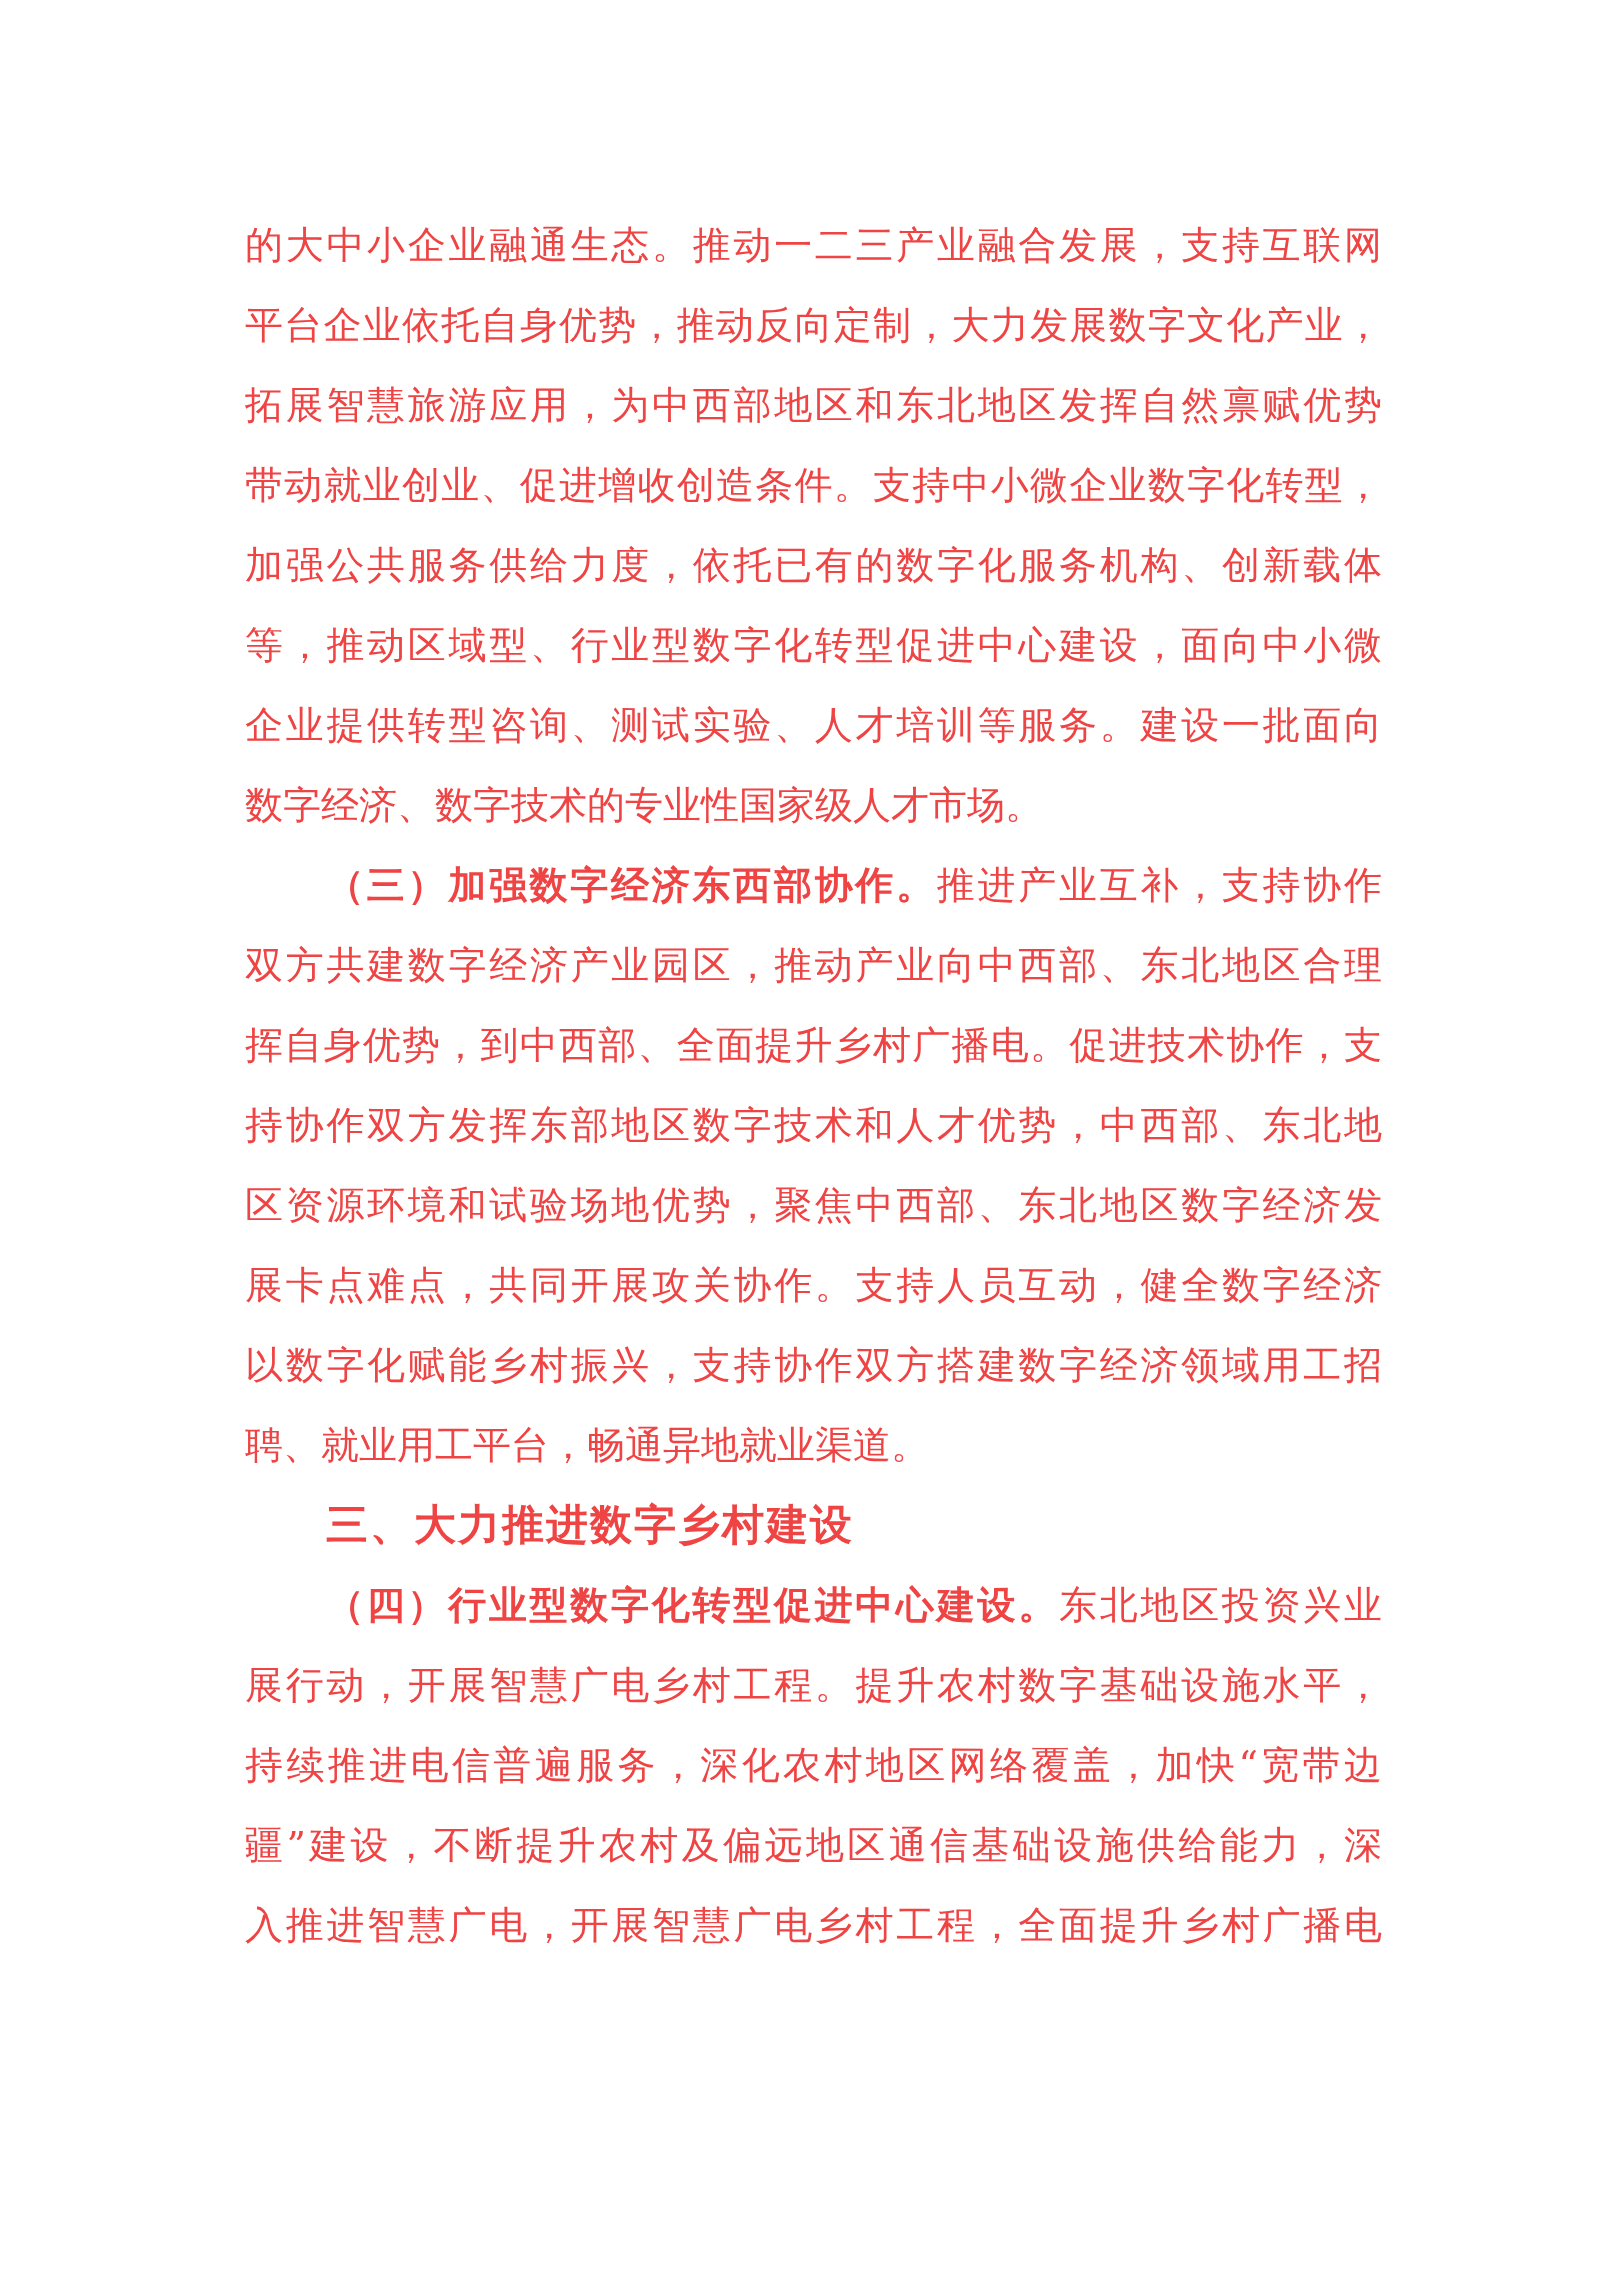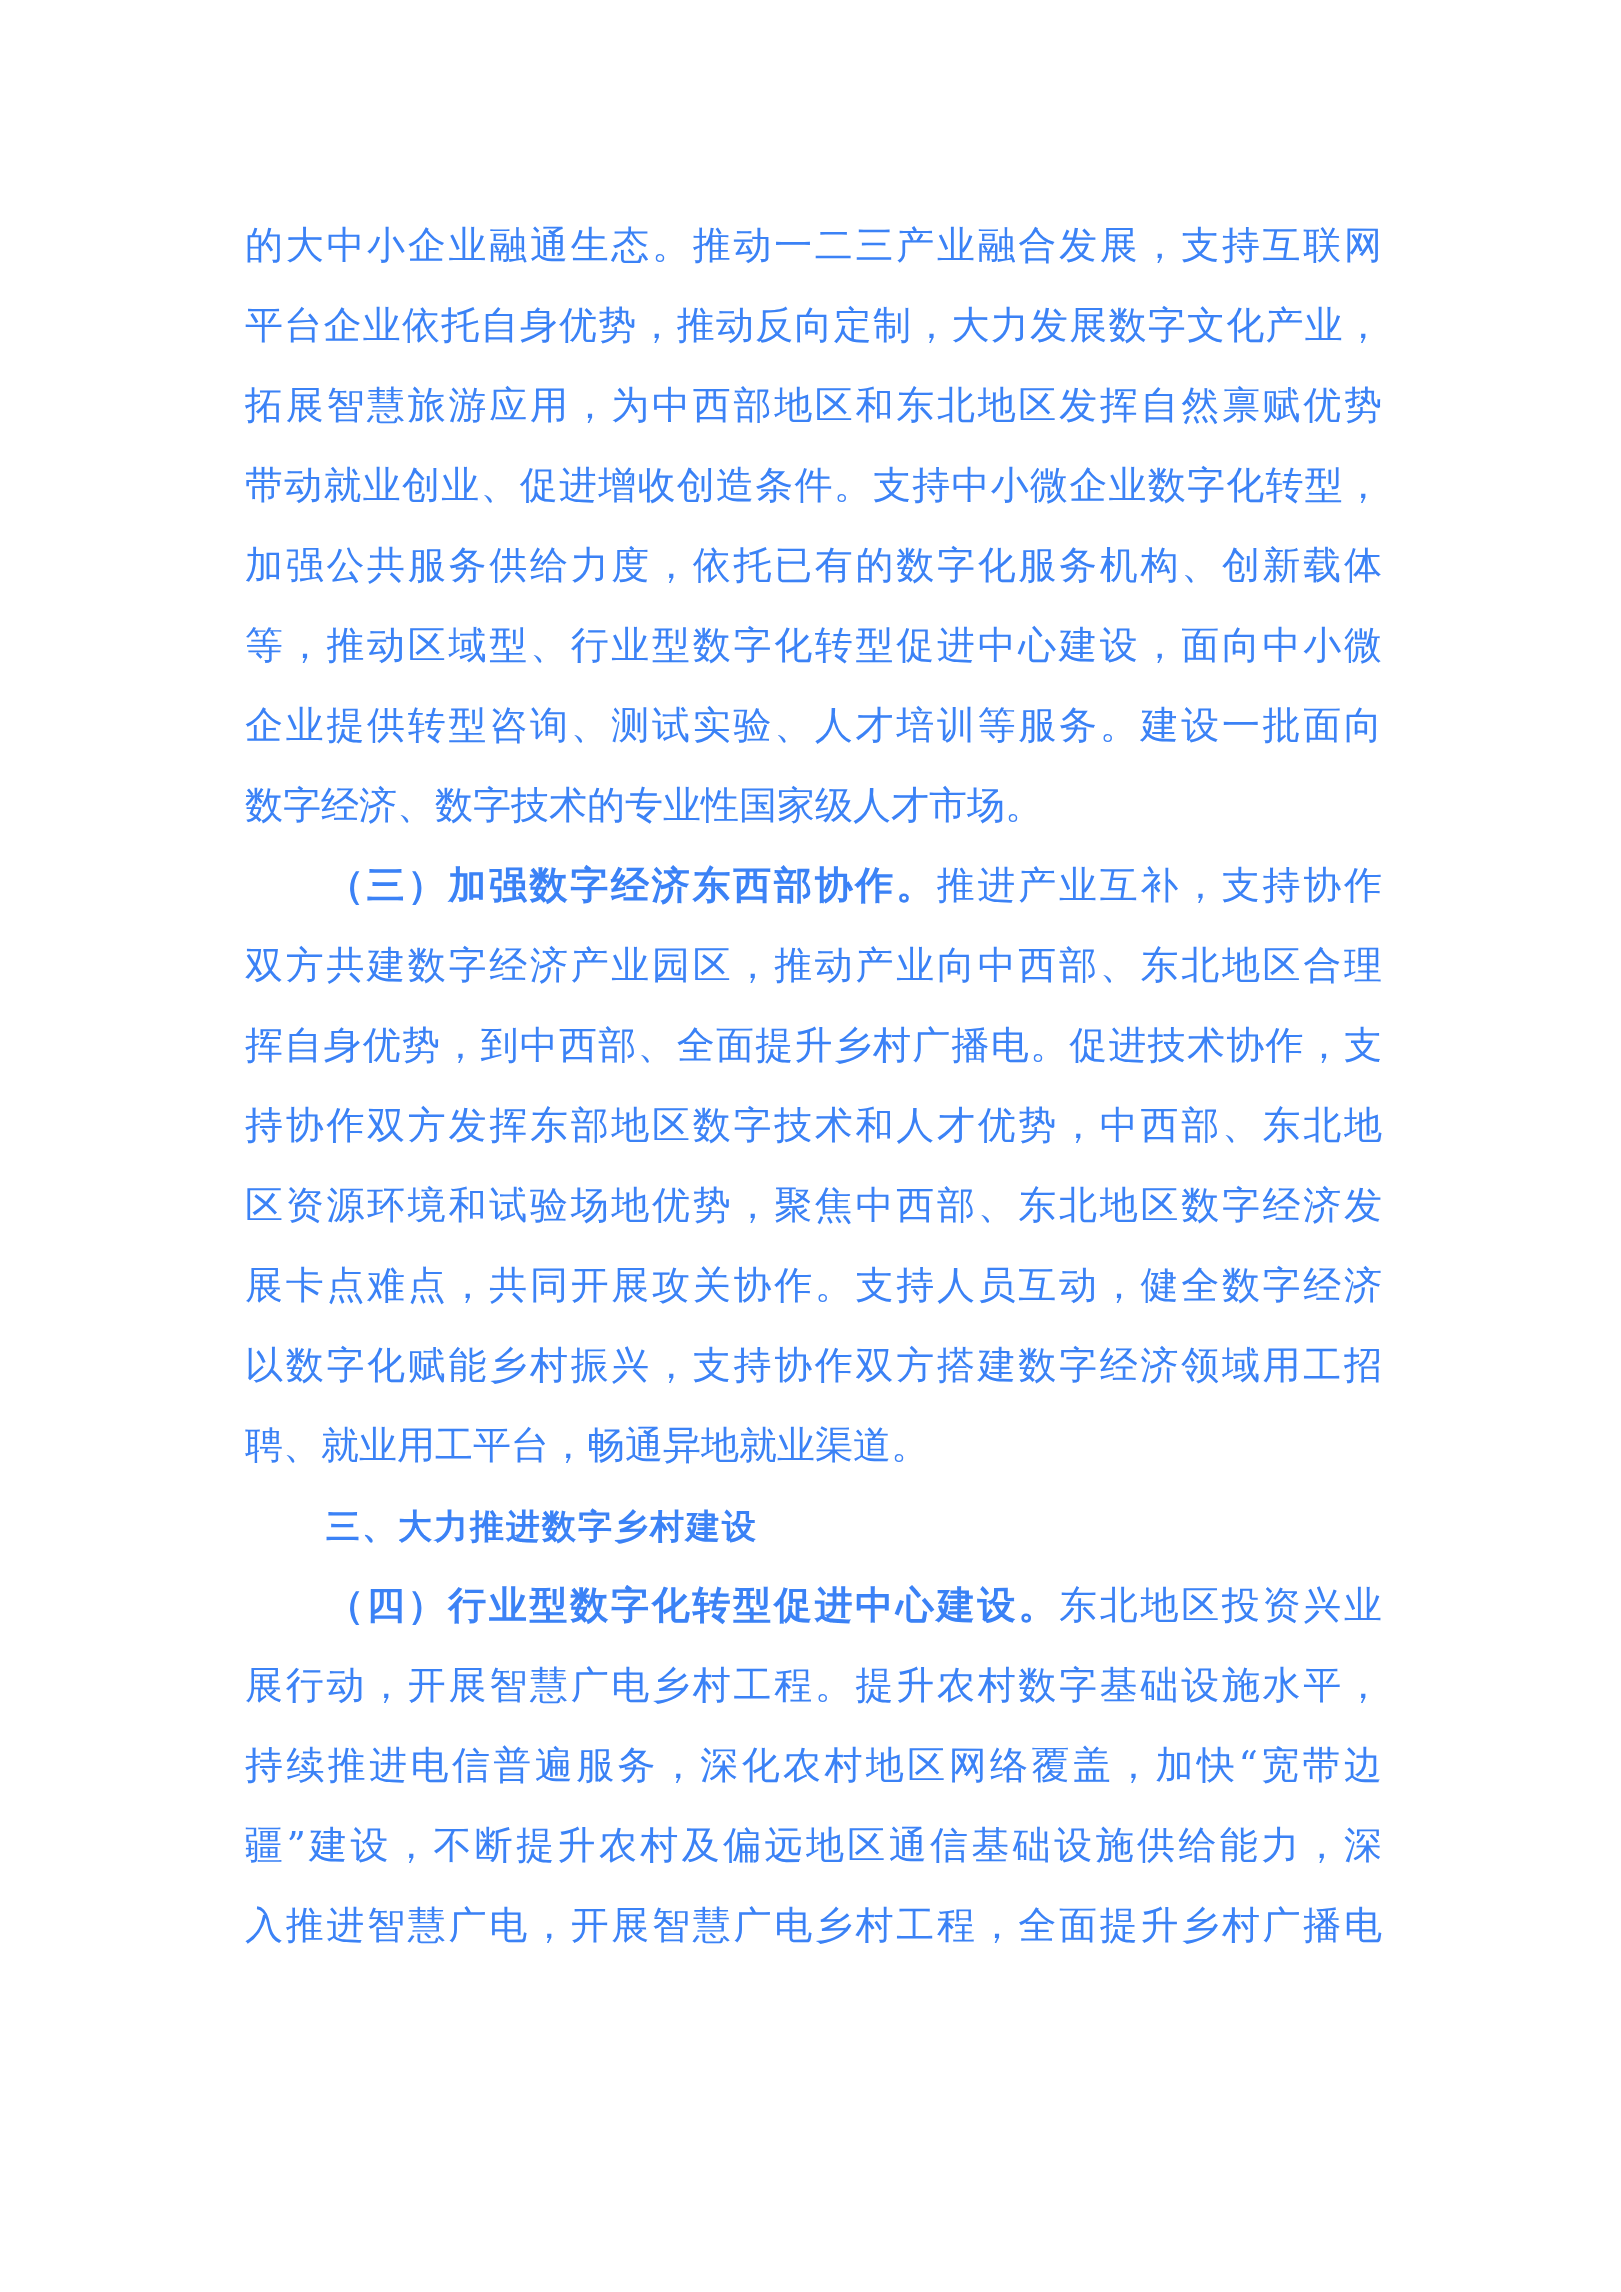--- a/index.html
+++ b/index.html
@@ -19,39 +19,39 @@
   .text-block {
     position: absolute;
     left: 245px;
     top: 205px;
     width: 1137px;
   }
   .line {
     height: 80px;
     line-height: 80px;
     font-size: 38px;
-    color: #3b82f6;
+    color: #ef4444;
     white-space: normal;
     overflow: hidden;
     text-align: justify;
     text-justify: inter-character;
   }
   .line.just {
     text-align-last: justify;
   }
   .line.indent {
     padding-left: 81px;
   }
   .seg.bold {
     font-weight: 700;
   }
   .seg.hei {
     font-family: "DejaVu Sans", "Liberation Sans", sans-serif;
     font-weight: 700;
-    font-size: 34px;
+    font-size: 42px;
     letter-spacing: 2px;
   }
 </style>
 </head>
 <body>
 
 <div class="page">
   <div class="text-block" id="text-block" style="color: rgb(20, 20, 20);">
       <div class="line just"><span class="seg">的大中小企业融通生态。推动一二三产业融合发展，支持互联网</span></div>
       <div class="line just"><span class="seg">平台企业依托自身优势，推动反向定制，大力发展数字文化产业，</span></div>

